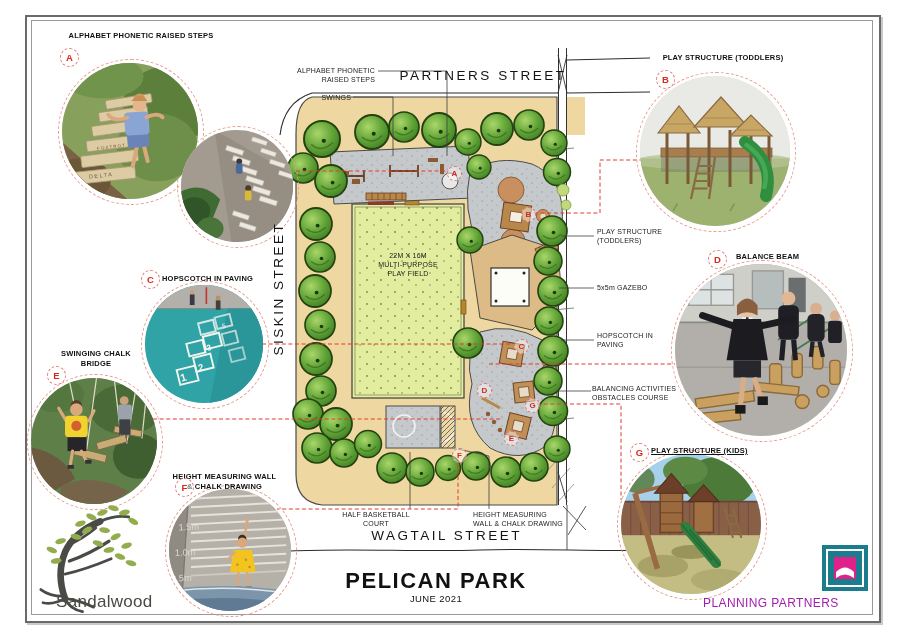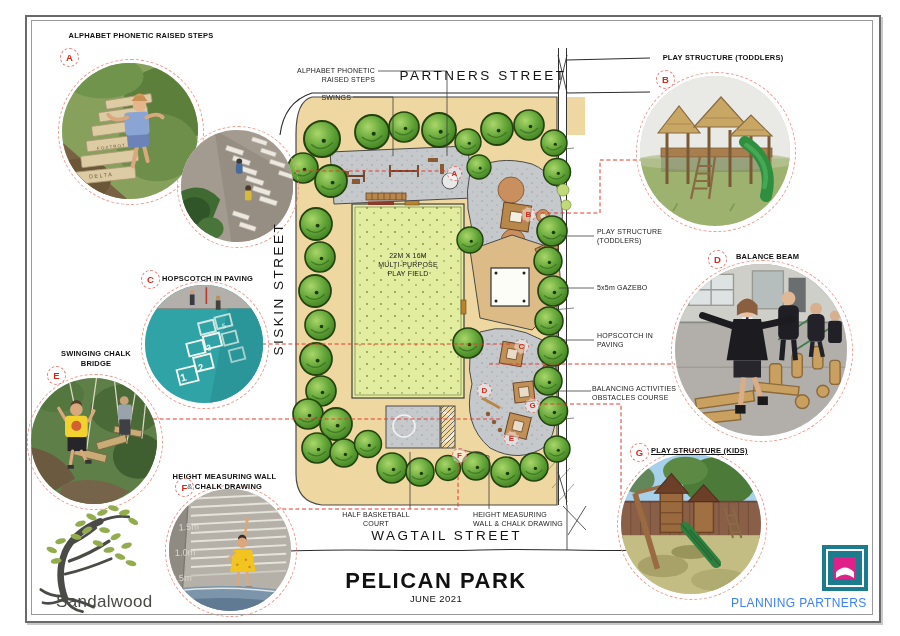--- a/index.html
+++ b/index.html
@@ -14,21 +14,21 @@
   .marker{position:absolute;border:1px dashed #e0756a;border-radius:50%;color:#d7281c;font-weight:bold;display:flex;align-items:center;justify-content:center;background:rgba(255,255,255,.45);}
   .marker.big{width:17px;height:17px;font-size:9.5px;}
   .marker.small{width:13px;height:13px;font-size:8px;}
   .ring{position:absolute;border:1.2px dashed #e89a8e;border-radius:50%;}
   .photo{position:absolute;border-radius:50%;overflow:hidden;background:#ddd;}
   .photo svg{display:block;width:100%;height:100%;}
   .titleblock{position:absolute;left:300px;top:569px;width:272px;text-align:center;color:#111;}
   .titleblock .t1{font-size:22px;font-weight:bold;letter-spacing:1.5px;line-height:1.05;}
   .titleblock .t2{font-size:10px;letter-spacing:.6px;margin-top:2px;}
   .titleblock .t3{font-size:9.5px;letter-spacing:.4px;margin-top:1px;}
-  .pp-text{position:absolute;left:731px;top:596px;width:145px;font-size:12px;color:#3b82f6;letter-spacing:.4px;}
+  .pp-text{position:absolute;left:703px;top:596px;width:145px;font-size:12px;color:#a21caf;letter-spacing:.4px;}
   .sandalwood-text{position:absolute;left:56px;top:560px;font-size:17px;font-weight:normal;color:#4a4a44;letter-spacing:.3px;margin-top:32px;}
   .logo-box{position:absolute;}
 </style>
 </head>
 <body>
 
 <div class="frame-outer"></div>
 <div class="frame-inner"></div>
 
 <svg id="plan-svg" viewBox="0 0 900 636">

